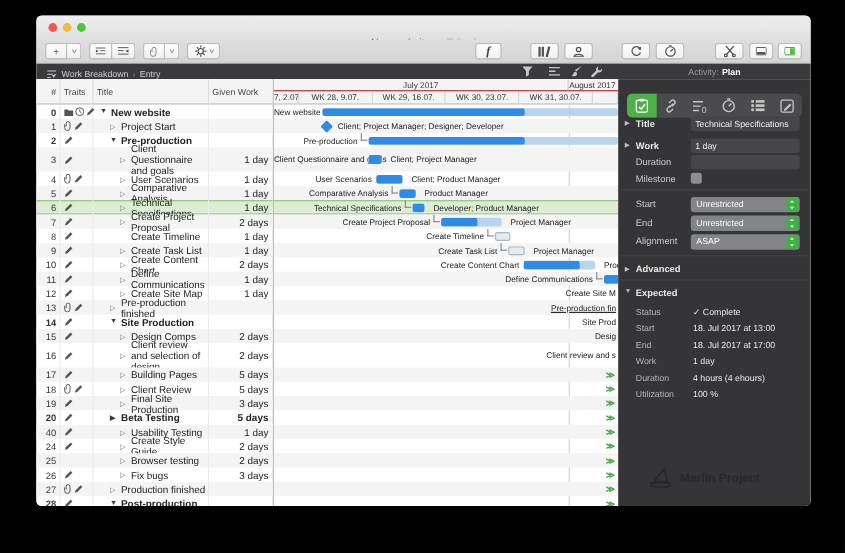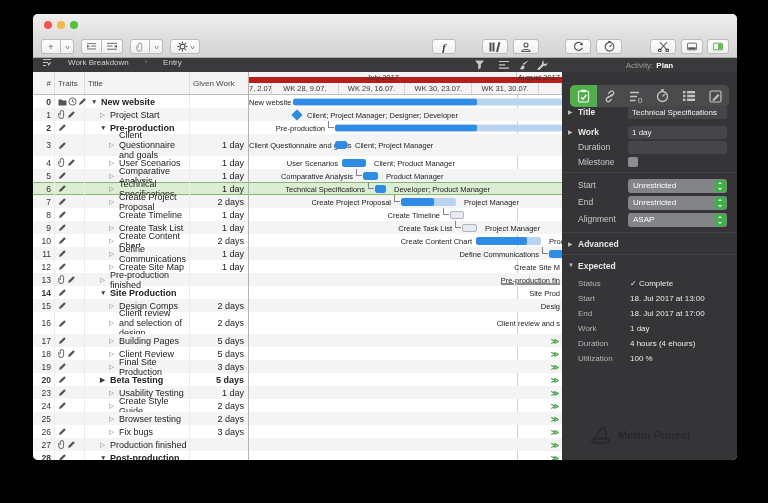--- a/index.html
+++ b/index.html
@@ -23,42 +23,42 @@
     font-size:9px;padding:0 5px;margin-right:0;}
   .tb-seg{display:flex;margin-right:7px;}
   .tb-seg .tb-btn{border-radius:0;border-left-width:0;}
   .tb-seg .tb-btn:first-child{border-radius:3px 0 0 3px;border-left-width:1px;}
   .tb-seg .tb-btn:last-child{border-radius:0 3px 3px 0;}
   .chev{font-size:6px;color:#777;transform:scaleX(1.4);}
   .sp{flex:0 0 auto;}
   svg.ic{display:block;}
   
   #darkbar{position:relative;height:14px;background:#3a3a3c;display:flex;color:#cfcfcf;font-size:8px;}
-  #crumb{position:relative;width:529px;display:flex;align-items:flex-start;padding-left:9px;gap:16px;}
+  #crumb{position:relative;width:529px;display:flex;align-items:flex-end;padding-left:9px;gap:4px;}
   #crumb .sep{color:#8f8f8f;font-size:7px;}
   .dk-ic{position:absolute;top:2px;}
   #activity{width:175px;display:flex;align-items:center;justify-content:center;gap:3px;}
   #activity .a-lab{color:#9b9b9b;}
   #activity .a-val{color:#fff;font-weight:bold;}
   
   #main{position:absolute;top:58px;bottom:0;left:0;right:0;display:flex;}
   #table-col{width:215px;background:#fff;display:flex;flex-direction:column;}
   #gantt-col{width:314px;background:#fff;border-left:1px solid #b3b3b3;display:flex;flex-direction:column;}
   #inspector{width:175px;background:#353537;position:relative;color:#ddd;}
   
   #table-head{height:23px;background:#f4f4f4;border-bottom:1px solid #bfbfbf;display:flex;
     font-size:8px;color:#454545;align-items:center;}
   #table-head .hc{height:100%;display:flex;align-items:center;border-right:1px solid #dcdcdc;}
   .c-num{width:22px;justify-content:flex-end;padding-right:3px;}
   .c-traits{width:30px;padding-left:3px;}
   .c-title{width:105px;padding-left:3px;}
   .c-work{width:58px;padding-left:3px;border-right:none !important;}
   
   #gantt-head{height:23px;background:#f4f4f4;border-bottom:1px solid #bfbfbf;font-size:7.5px;color:#333;}
-  #month-row{height:11px;display:flex;border-bottom:6px solid #b91c1c;position:relative;font-style:italic;}
+  #month-row{height:11px;display:flex;border-bottom:1px solid #b91c1c;position:relative;}
   #month-jul{width:268px;text-align:center;line-height:11px;border-right:1px solid #c9c9c9;}
   #month-aug{flex:1;line-height:11px;white-space:nowrap;text-align:center;padding-right:2px;}
   #week-row{height:11px;display:flex;}
   .wk{line-height:11px;text-align:center;border-right:1px solid #d4d4d4;white-space:nowrap;overflow:hidden;}
   
   #table-rows,#gantt-rows{position:relative;flex:1;overflow:hidden;}
   .row{display:flex;align-items:center;font-size:9px;color:#222;position:relative;}
   .row.odd{background:#f4f4f5;}
   .row.sel{background:#dcedd3;box-shadow:inset 0 1px 0 #84b96f, inset 0 -1px 0 #84b96f;}
   .row .cell{height:100%;display:flex;align-items:center;border-right:1px solid #ececec;}
@@ -639,21 +639,21 @@
                 </svg>
               </span>
             </div>
             <div class="cell c-title">
               <span class="arrow " style="margin-left: 12px;">▶</span>
               <span class="t-text">Beta Testing</span>
             </div>
             <div class="cell c-work">5 days</div>
           </div>
           <div class="row odd" style="height: 13px;">
-            <div class="cell c-num">23</div>
+            <div class="cell c-num">40</div>
             <div class="cell c-traits traits-box">
               <span style="display: flex;">
                 <svg width="9" height="9" viewBox="0 0 9 9">
                   <path d="M1 8 L1.8 5.6 L6.2 1.2 L7.8 2.8 L3.4 7.2 Z" fill="#555"></path>
                 </svg>
               </span>
             </div>
             <div class="cell c-title">
               <span class="arrow outline" style="margin-left: 21px;">▷</span>
               <span class="t-text">Usability Testing</span>

